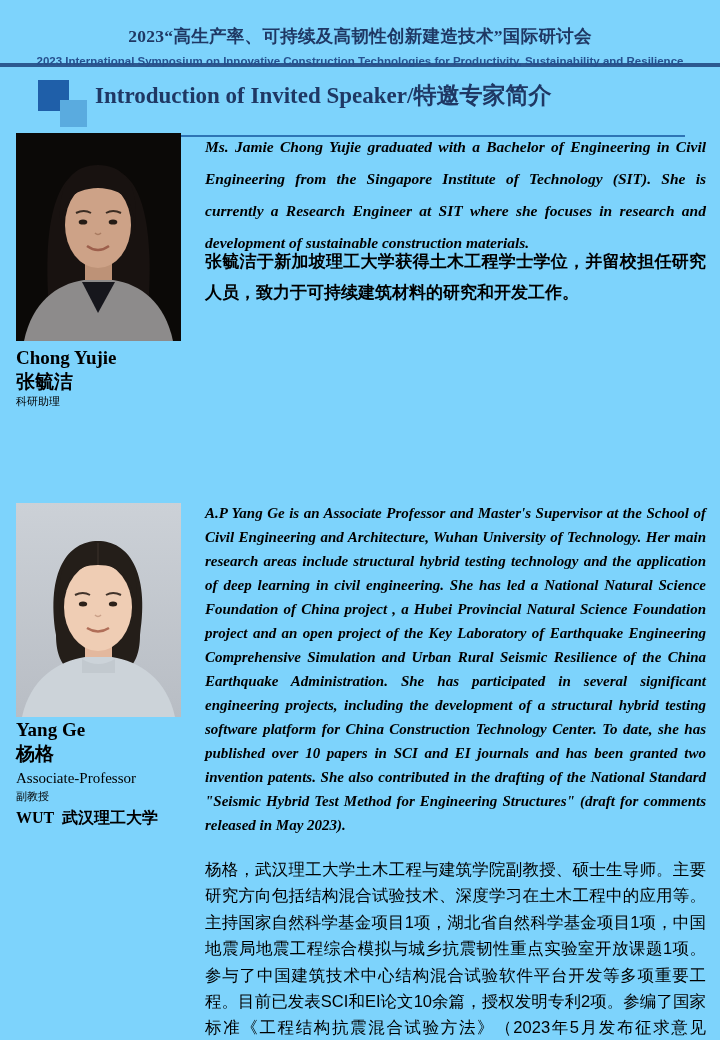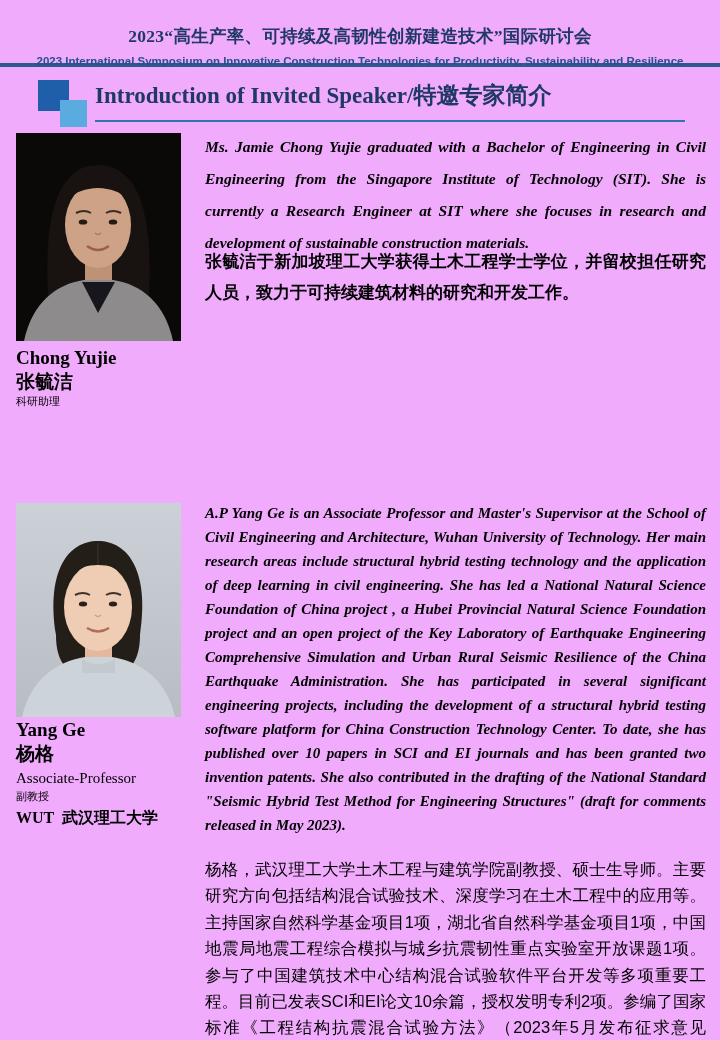--- a/index.html
+++ b/index.html
@@ -1,28 +1,28 @@
 <!DOCTYPE html>
 <html><head>
 <meta charset="utf-8">
 <style>
   html,body { margin:0; padding:0; }
   body { background:#dfe8f4; font-family:"Liberation Serif", serif; }
-  .page { position:relative; width:720px; height:1040px; background:#f0abfc; overflow:hidden; margin:0 auto; }
+  .page { position:relative; width:720px; height:1040px; background:#7dd3fc; overflow:hidden; margin:0 auto; }
 
   
   .header { position:absolute; top:0; left:0; width:720px; height:63px; border-bottom:4px solid #2c5990; text-align:center; }
   .header-zh { margin-top:27px; font-size:17.5px; font-weight:bold; color:#1f3864; font-family:"Liberation Serif", serif; letter-spacing:0.3px; line-height:1.1; }
   .header-en { margin-top:9px; font-size:11.5px; font-weight:600; color:#26508e; font-family:"Liberation Sans", sans-serif; line-height:1.1; }
 
   
   .title-bar { position:absolute; top:78px; left:0; width:720px; height:52px; }
   .sq-dark  { position:absolute; left:38px; top:2px;  width:31px; height:31px; background:#1f5fa9; }
   .sq-light { position:absolute; left:60px; top:22px; width:27px; height:27px; background:#5aabdf; }
-  .section-title { position:absolute; left:95px; top:2px; width:590px; font-size:23px; font-weight:bold; color:#1f3864; font-family:"Liberation Serif", serif; padding-bottom:9px; border-bottom:2px solid #2e74b5; }
+  .section-title { position:absolute; left:95px; top:2px; width:590px; font-size:23px; font-weight:bold; color:#1f3864; font-family:"Liberation Serif", serif; padding-bottom:24px; border-bottom:2px solid #2e74b5; }
 
   
   .photo { position:absolute; left:16px; }
   .photo svg { display:block; }
   .photo-1 { top:133px; width:165px; height:208px; }
   .photo-2 { top:503px; width:165px; height:214px; }
 
   
   .caption { position:absolute; left:16px; width:185px; color:#000; }
   .caption-1 { top:347px; }

